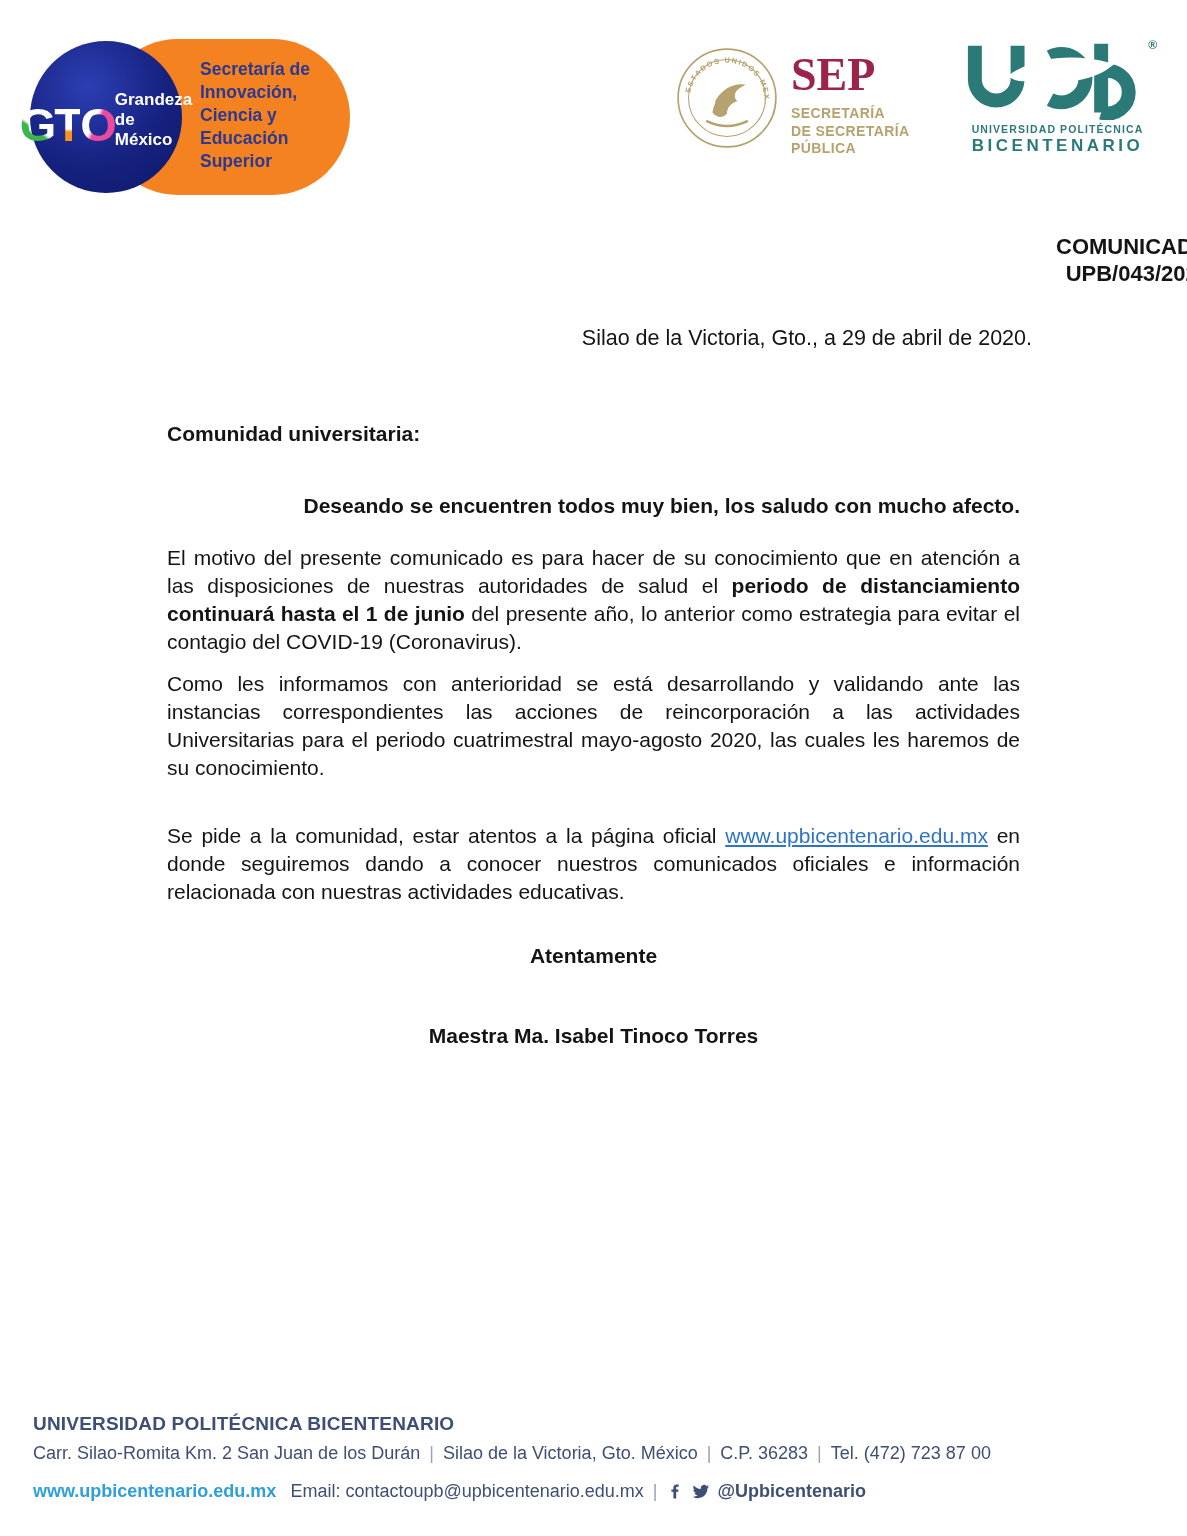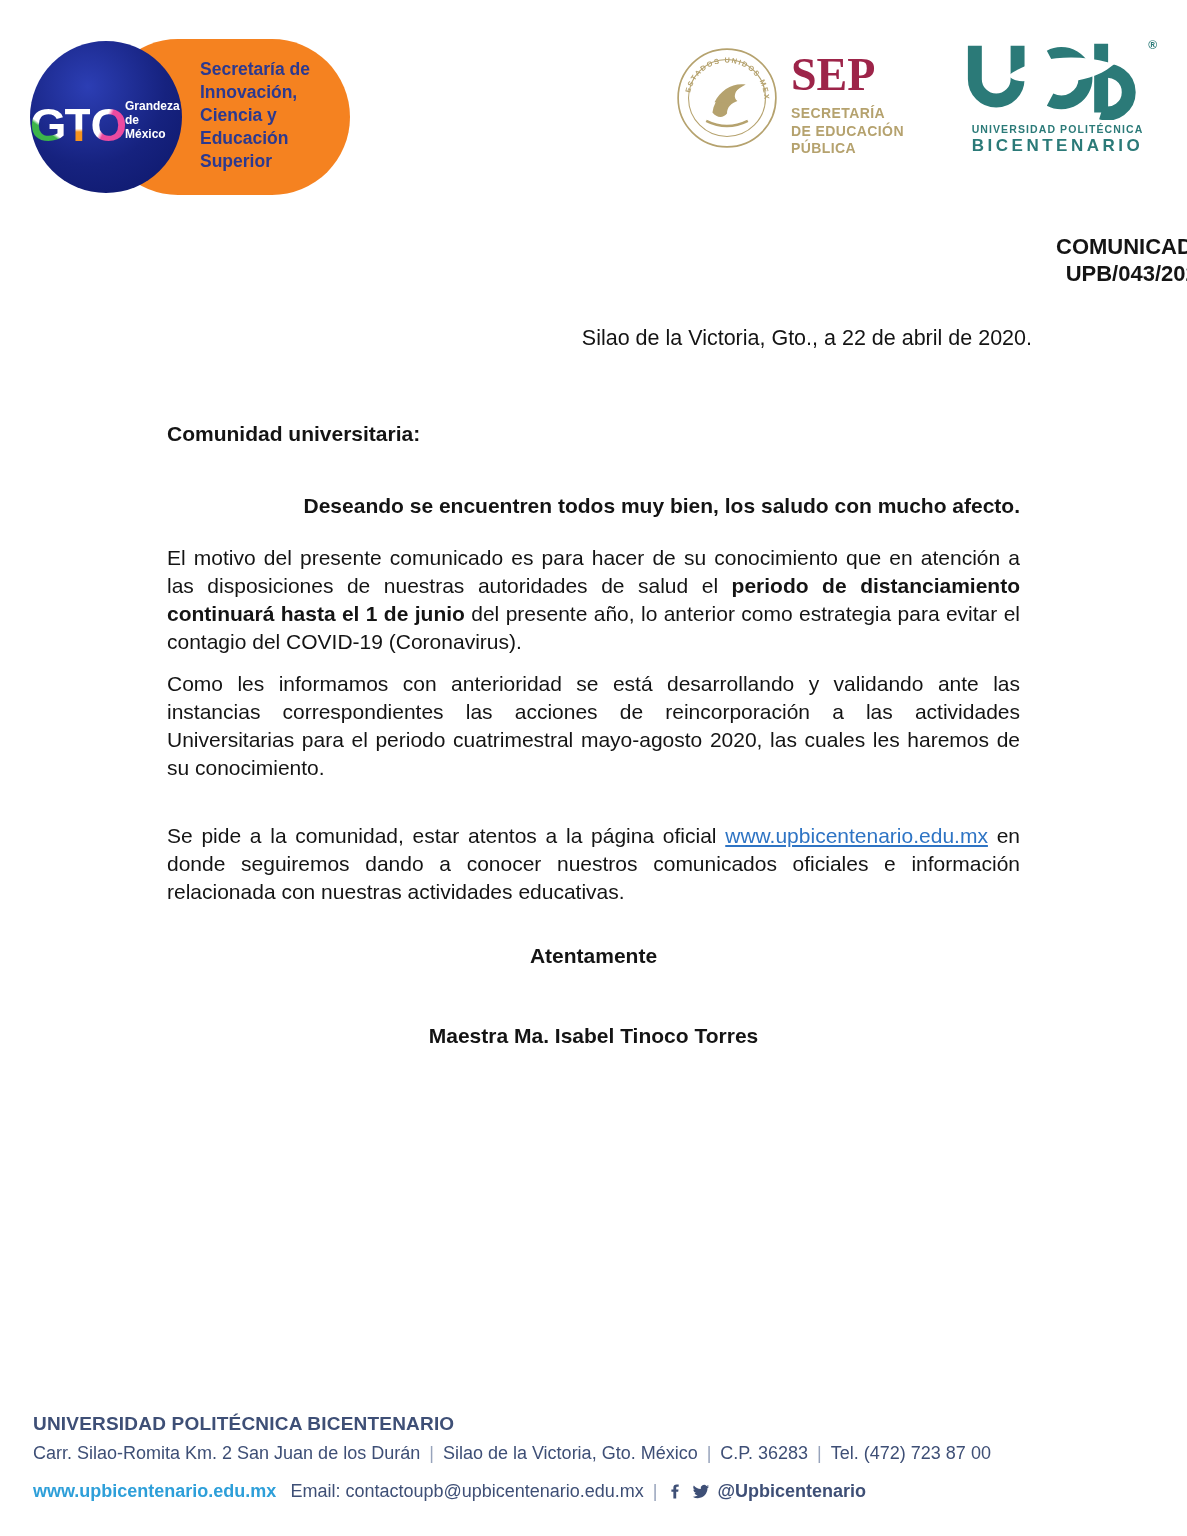--- a/index.html
+++ b/index.html
@@ -18,21 +18,21 @@
   .gto-pill { position:absolute; left:70px; top:1px; width:250px; height:156px;
     background:#f58220; border-radius:78px; }
   .gto-circle { position:absolute; left:0; top:3px; width:152px; height:152px; border-radius:50%;
     background:radial-gradient(circle at 38% 30%, #2c3eb4 0%, #16227f 55%, #0d1769 100%);
     z-index:2; display:flex; align-items:center; justify-content:center; }
   .gto-acronym { font-weight:bold; font-size:47px; letter-spacing:-2px; line-height:1; margin-top:14px; }
   .gto-acronym span { background-clip:text; -webkit-background-clip:text; color:transparent; }
   .gto-g { background-image:linear-gradient(215deg, #ffffff 55%, #3cb54a 60%); }
   .gto-t { background-image:linear-gradient(180deg, #ffffff 58%, #f7941d 64%); }
   .gto-o { background-image:linear-gradient(115deg, #ffffff 42%, #ec4aa0 50%); }
-  .gto-tagline { color:#fff; font-weight:bold; font-size:12px; margin-top:6px; }
+  .gto-tagline { color:#fff; font-weight:bold; font-size:17px; margin-top:6px; }
   .gto-label { position:absolute; left:170px; top:20px; width:142px; z-index:3;
     color:#2b3990; font-weight:bold; font-size:17.5px; line-height:1.32; }
 
   
   .sep-logo { position:absolute; left:645px; top:8px; display:flex; gap:12px; align-items:flex-start; }
   .sep-text { padding-top:6px; }
   .sep-acronym { font-family:"Liberation Serif", serif; font-weight:bold; font-size:46px;
     line-height:1; color:#9d2449; }
   .sep-label { margin-top:7px; color:#b5a26e; font-weight:bold; font-size:14px;
     letter-spacing:.4px; line-height:1.25; }
@@ -102,21 +102,21 @@
           </text>
           <path d="M36 64 C38 50 48 42 62 39 C57 45 56 50 60 53 C54 55 50 59 50 65 C46 70 40 69 36 64 Z" fill="#b5a26e"></path>
           <path d="M38 54 C44 42 56 35 68 37 C60 41 54 47 52 55 Z" fill="#b5a26e"></path>
           <path d="M30 72 Q50 82 70 72" fill="none" stroke="#b5a26e" stroke-width="2.4"></path>
         </svg>
       </span>
       <div class="sep-text">
         <div class="sep-acronym">SEP</div>
         <div class="sep-label">
           <div>SECRETARÍA</div>
-          <div>DE EDUCACIÓN</div>
+          <div>DE SECRETARÍA</div>
           <div>PÚBLICA</div>
         </div>
       </div>
     </div>
 
     <div class="upb-logo">
       <div class="upb-letters-wrap">
         <span>
           <svg width="195" height="78" viewBox="0 0 210 84">
             <path d="M16 4 V40 A23 23 0 0 0 62 40 V4" fill="none" stroke="#2b7a78" stroke-width="15"></path>
@@ -131,21 +131,21 @@
       <div class="upb-line1">UNIVERSIDAD POLITÉCNICA</div>
       <div class="upb-line2">BICENTENARIO</div>
     </div>
   </div>
 
   <div class="title-block">
     <div>COMUNICADO</div>
     <div>UPB/043/2020</div>
   </div>
 
-  <div class="dateline">Silao de la Victoria, Gto., a 22 de abril de 2020.</div>
+  <div class="dateline">Silao de la Victoria, Gto., a 29 de abril de 2020.</div>
 
   <div class="body-text">
     <div class="salutation">Comunidad universitaria:</div>
 
     <p class="para p1">Deseando se encuentren todos muy bien, los saludo con mucho afecto.</p>
 
     <p class="para p2"><span>El motivo del presente comunicado es para hacer de su conocimiento que en atención a las disposiciones de nuestras autoridades de salud el </span><span class="bold">periodo de distanciamiento continuará hasta el 1 de junio</span><span> del presente año, lo anterior como estrategia para evitar el contagio del COVID-19 (Coronavirus).</span></p>
 
     <p class="para p3">Como les informamos con anterioridad se está desarrollando y validando ante las instancias correspondientes las acciones de reincorporación a las actividades Universitarias para el periodo cuatrimestral mayo-agosto 2020, las cuales les haremos de su conocimiento.</p>
 

